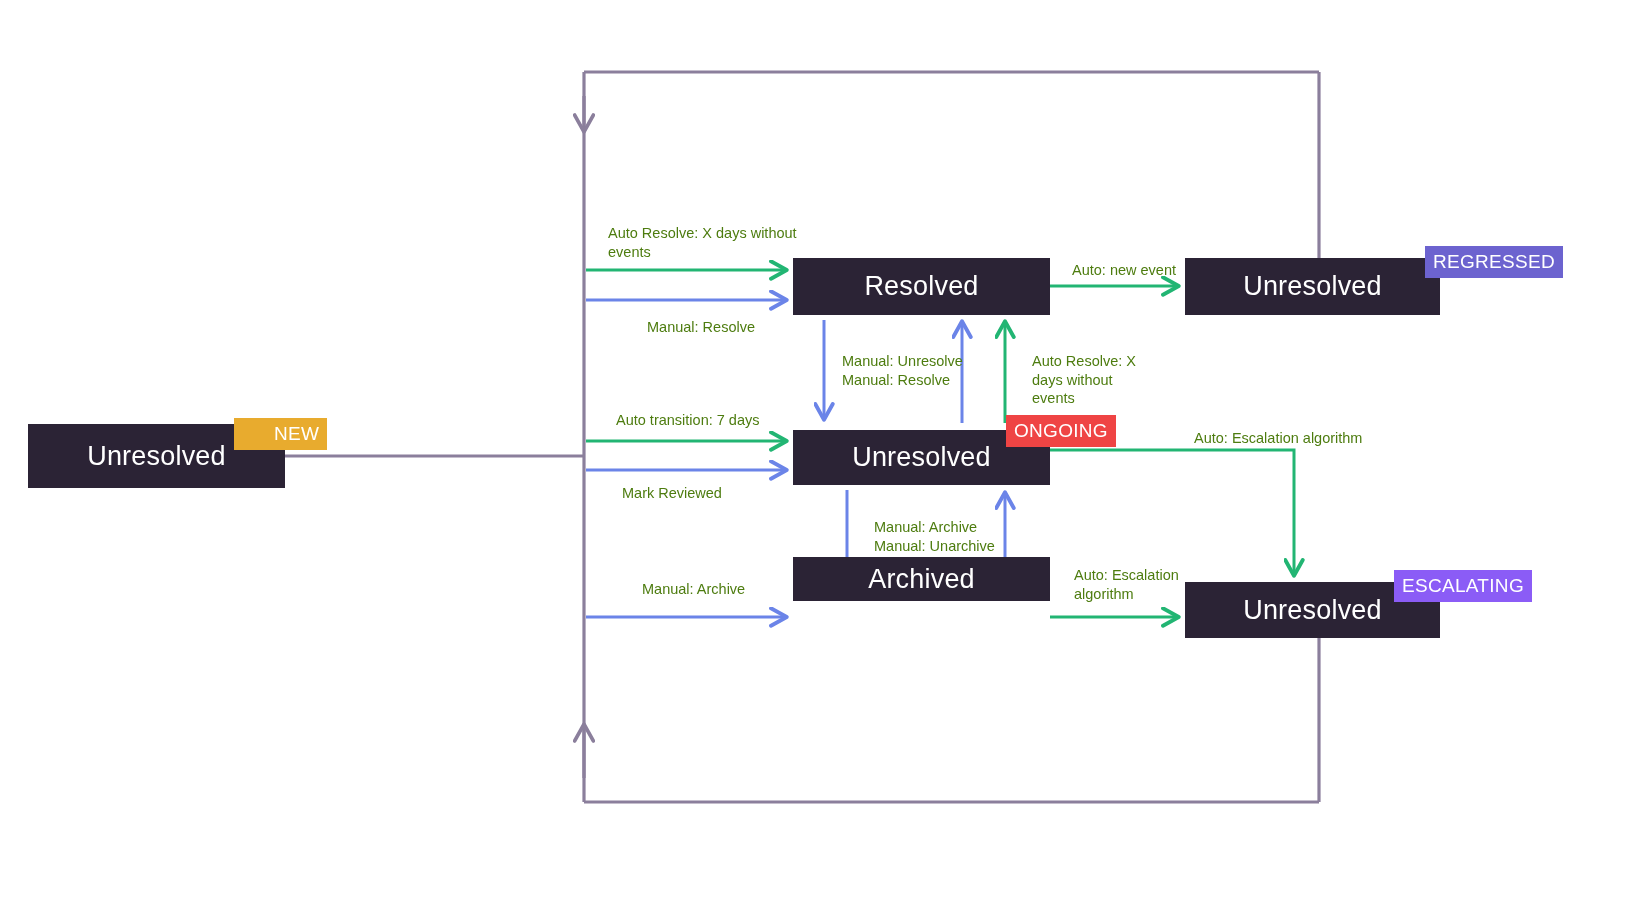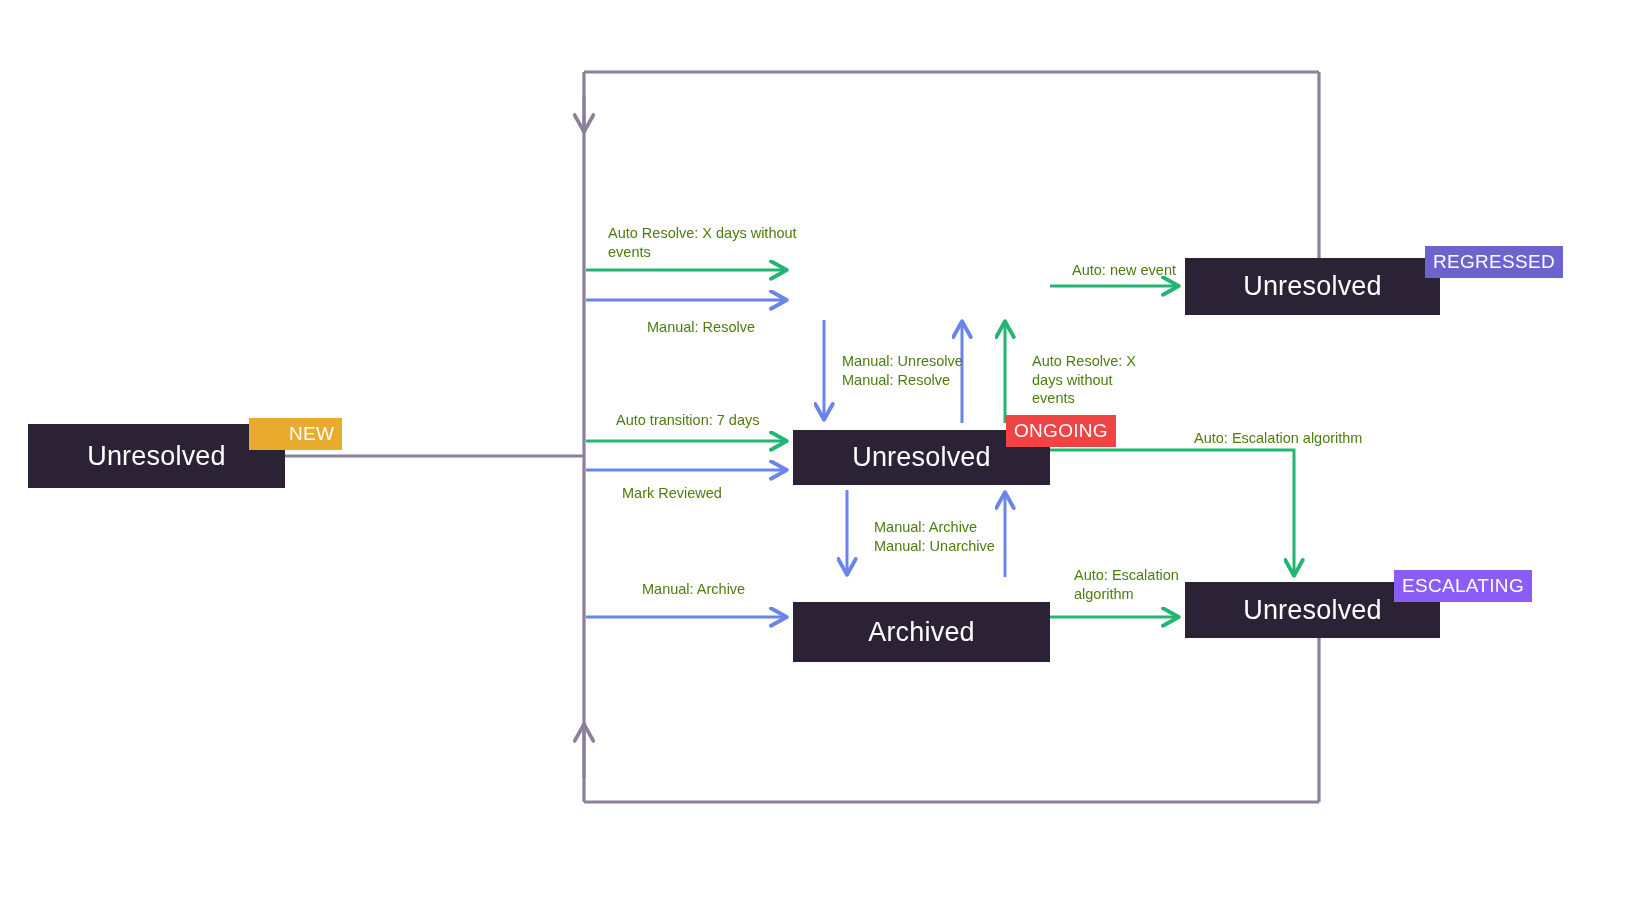--- a/index.html
+++ b/index.html
@@ -109,38 +109,41 @@
       <path d="M 962 423 L 962 323" marker-end="url(#arrow-blue)"></path>
       <path d="M 847 490 L 847 573" marker-end="url(#arrow-blue)"></path>
       <path d="M 1005 577 L 1005 494" marker-end="url(#arrow-blue)"></path>
     </g>
   </svg>
 
   <div class="node" style="left:28px; top:424px; width:257px; height:64px;">
     <span>Unresolved</span>
   </div>
 
+  <div class="node" style="left:793px; top:258px; width:257px; height:57px;">
+    <span>Resolved</span>
+  </div>
 
   <div class="node" style="left:1185px; top:258px; width:255px; height:57px;">
     <span>Unresolved</span>
   </div>
 
   <div class="node" style="left:793px; top:430px; width:257px; height:55px;">
     <span>Unresolved</span>
   </div>
 
-  <div class="node" style="left:793px; top:602px; width:257px; height:60px;">
+  <div class="node" style="left:793px; top:557px; width:257px; height:44px;">
     <span>Archived</span>
   </div>
 
   <div class="node" style="left:1185px; top:582px; width:255px; height:56px;">
     <span>Unresolved</span>
   </div>
 
-  <div class="badge" style="left:249px; top:418px; background:#e8ab2e;padding-left:40px;">
+  <div class="badge" style="left:234px; top:418px; background:#e8ab2e;padding-left:40px;">
     <span>NEW</span>
   </div>
 
   <div class="badge" style="left:1006px; top:415px; background:#ef4444;">
     <span>ONGOING</span>
   </div>
 
   <div class="badge" style="left:1397px; top:246px; background:#6c63cf;margin-left:28px;">
     <span>REGRESSED</span>
   </div>

